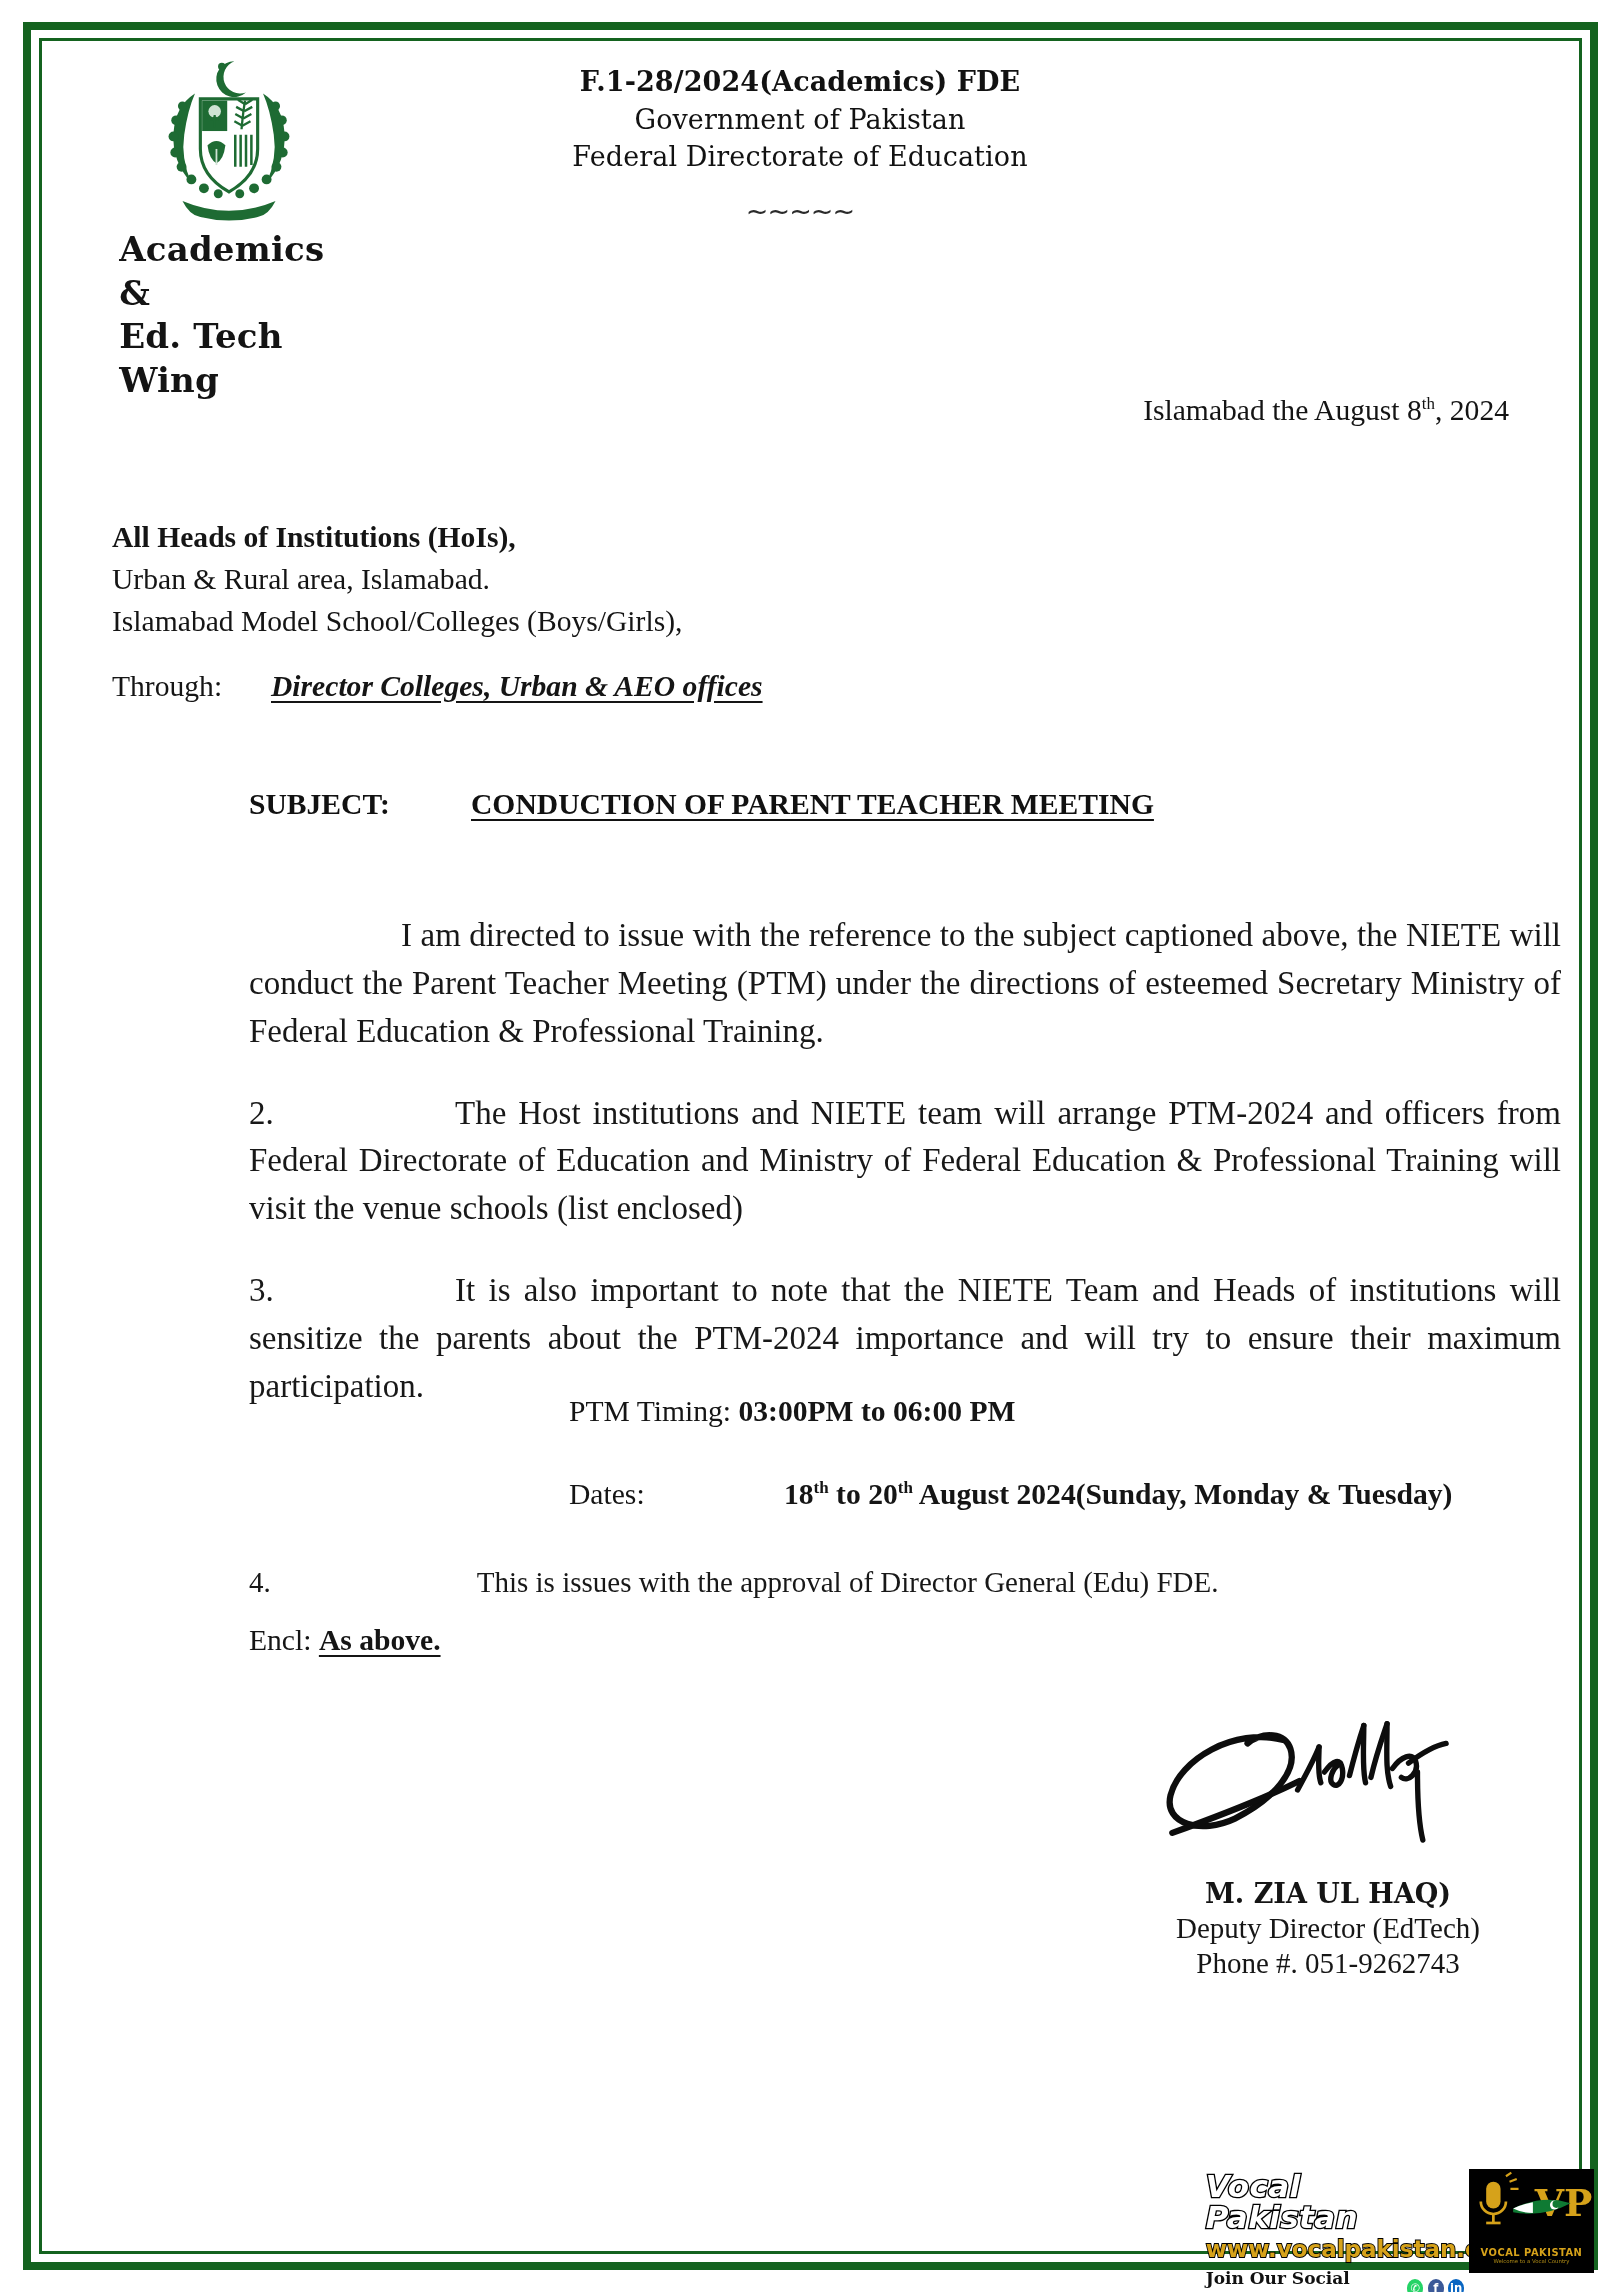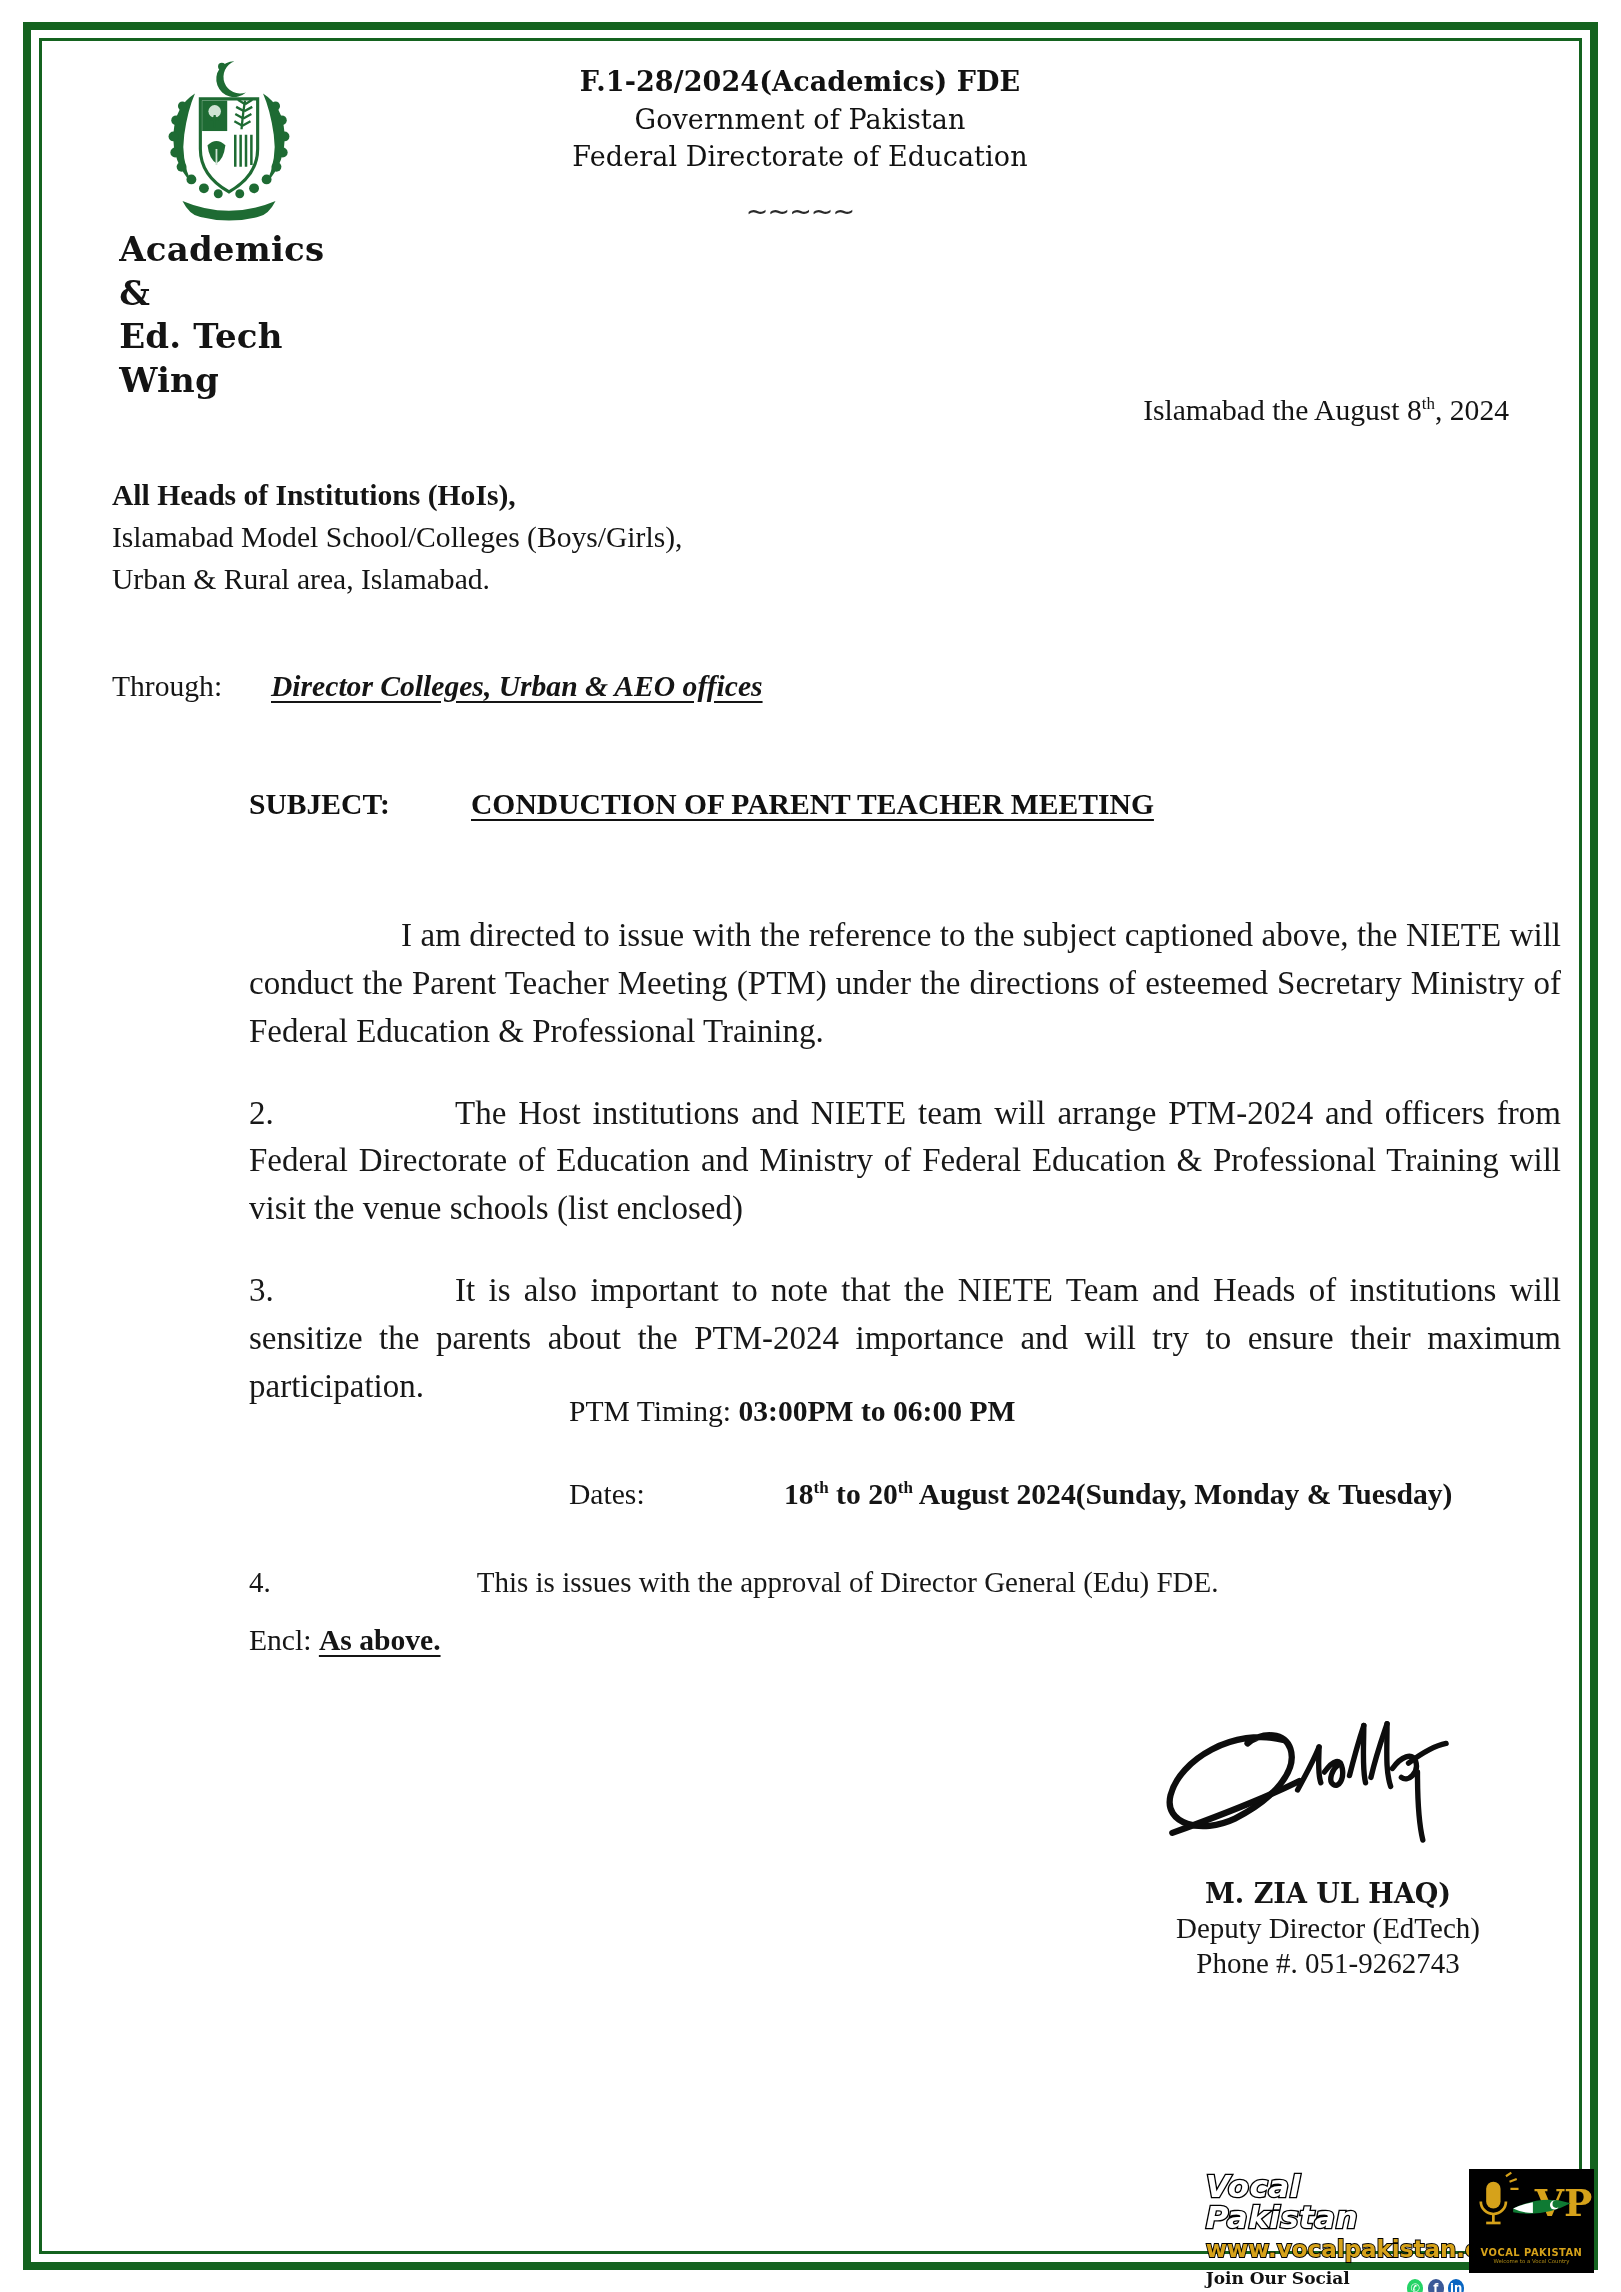--- a/index.html
+++ b/index.html
@@ -76,21 +76,21 @@
   
   .date-line{
     position:absolute;right:56px;top:342px;
     font-size:29.6px;color:#141414;
     font-family:"Liberation Serif", serif;
   }
   .date-line sup{font-size:17px;vertical-align:super;}
 
   
   .addressee{
-    position:absolute;left:56px;top:422px;width:1075px;
+    position:absolute;left:56px;top:464px;width:1075px;
     font-size:29.6px;color:#151515;line-height:1.42;
   }
   .addressee .l1{font-weight:bold;}
 
   
   .through{
     position:absolute;left:56px;top:618px;width:1164px;
     font-size:29.6px;color:#151515;
   }
   .through .lab{display:inline-block;width:159px;}
@@ -299,22 +299,22 @@
         <div class="gov-line">Government of Pakistan</div>
         <div class="fde-line">Federal Directorate of Education</div>
         <div class="tildes">~~~~~</div>
       </div>
     </div>
 
     <div class="date-line"><span>Islamabad the August </span><span>8</span><sup>th</sup><span>, 2024</span></div>
 
     <div class="addressee">
       <div class="l1">All Heads of Institutions (HoIs),</div>
+      <div>Urban &amp; Rural area, Islamabad.</div>
       <div>Islamabad Model School/Colleges (Boys/Girls),</div>
-      <div>Urban &amp; Rural area, Islamabad.</div>
     </div>
 
     <div class="through">
       <span class="lab">Through:</span><span class="val">Director Colleges, Urban &amp; AEO offices</span>
     </div>
 
     <div class="subject">
       <span class="lab">SUBJECT:</span><span class="val">CONDUCTION OF PARENT TEACHER MEETING</span>
     </div>
 

